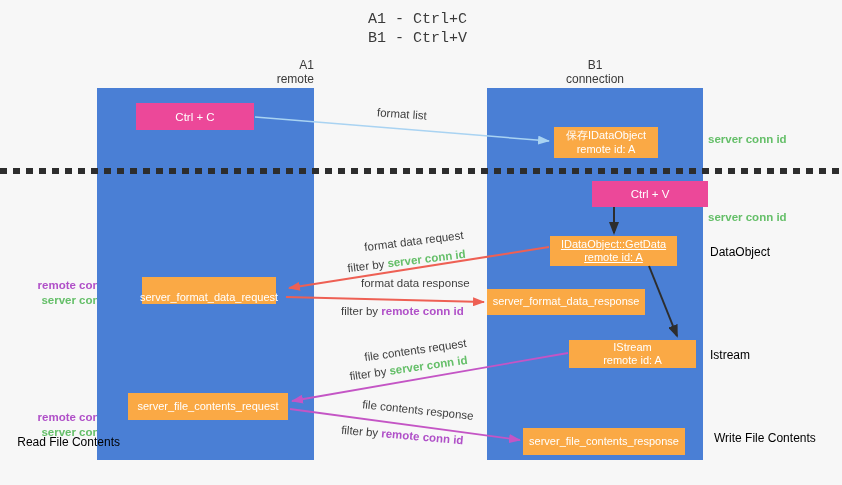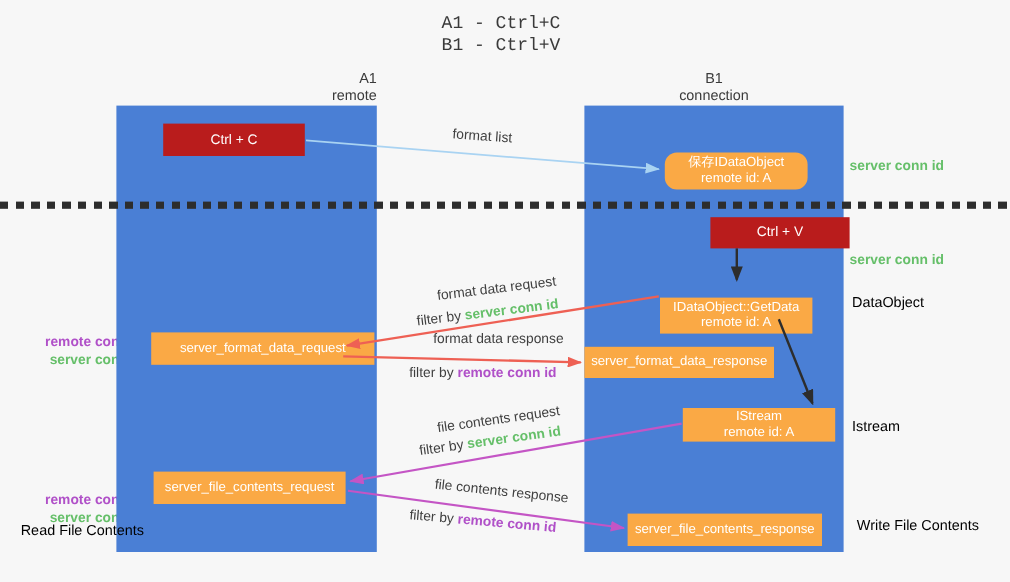--- a/index.html
+++ b/index.html
@@ -11,21 +11,21 @@
   }
   .abs { position: absolute; }
   .title-block { left: 368px; top: 10px; font-size: 15px; line-height: 19px; color: #3a3a3a; z-index: 4; font-family: Liberation Mono, monospace; }
   .lane-header { top: 58px; text-align: center; font-size: 12px; line-height: 14px; color: #3a3a3a; z-index: 4; }
   .lane { top: 88px; height: 372px; background: #4a7fd5; z-index: 1; }
   .dotted-line {
     left: 0; top: 168px; width: 842px; height: 6px; z-index: 3;
     background: repeating-linear-gradient(to right, #2d2d2d 0 7px, transparent 7px 13px);
   }
   .gbox {
-    background: #b91c1c; color: #ffffff; font-size: 11.5px;
+    background: #ec4899; color: #ffffff; font-size: 11.5px;
     display: flex; align-items: center; justify-content: center;
     z-index: 2; text-align: center;
   }
   .obox {
     background: #faa945; color: #ffffff; font-size: 11px; line-height: 13.5px;
     display: flex; flex-direction: column; align-items: center; justify-content: center;
     z-index: 2; text-align: center; white-space: nowrap;
   }
   .flow-label { font-size: 11.5px; color: #3f3f3f; white-space: nowrap; z-index: 4; transform-origin: center; }
   .side-label { font-size: 12px; color: #000000; white-space: nowrap; z-index: 4; }
@@ -58,29 +58,29 @@
 
   <div class="abs dotted-line"></div>
 
   <div class="abs gbox" style="left:136px;top:103px;width:118px;height:27px;">
     <span>Ctrl + C</span>
   </div>
   <div class="abs gbox" style="left:556px;top:181px;width:116px;height:26px;margin-left:36px;">
     <span>Ctrl + V</span>
   </div>
 
-  <div class="abs obox" style="left:554px;top:127px;width:119px;height:31px;border-radius:10px;">
+  <div class="abs obox" style="left:554px;top:127px;width:104px;height:31px;">
     <span>保存IDataObject</span>
     <span>remote id: A</span>
   </div>
-  <div class="abs obox" style="left:550px;top:248px;width:127px;height:30px;">
+  <div class="abs obox" style="left:550px;top:236px;width:127px;height:30px;text-decoration:underline;">
     <span>IDataObject::GetData</span>
     <span>remote id: A</span>
   </div>
-  <div class="abs obox" style="left:126px;top:277px;width:186px;height:27px;">
+  <div class="abs obox" style="left:142px;top:277px;width:134px;height:27px;justify-content:flex-end;">
     <span>server_format_data_request</span>
   </div>
   <div class="abs obox" style="left:487px;top:289px;width:158px;height:26px;">
     <span>server_format_data_response</span>
   </div>
   <div class="abs obox" style="left:569px;top:340px;width:127px;height:28px;">
     <span>IStream</span>
     <span>remote id: A</span>
   </div>
   <div class="abs obox" style="left:523px;top:428px;width:162px;height:27px;">

